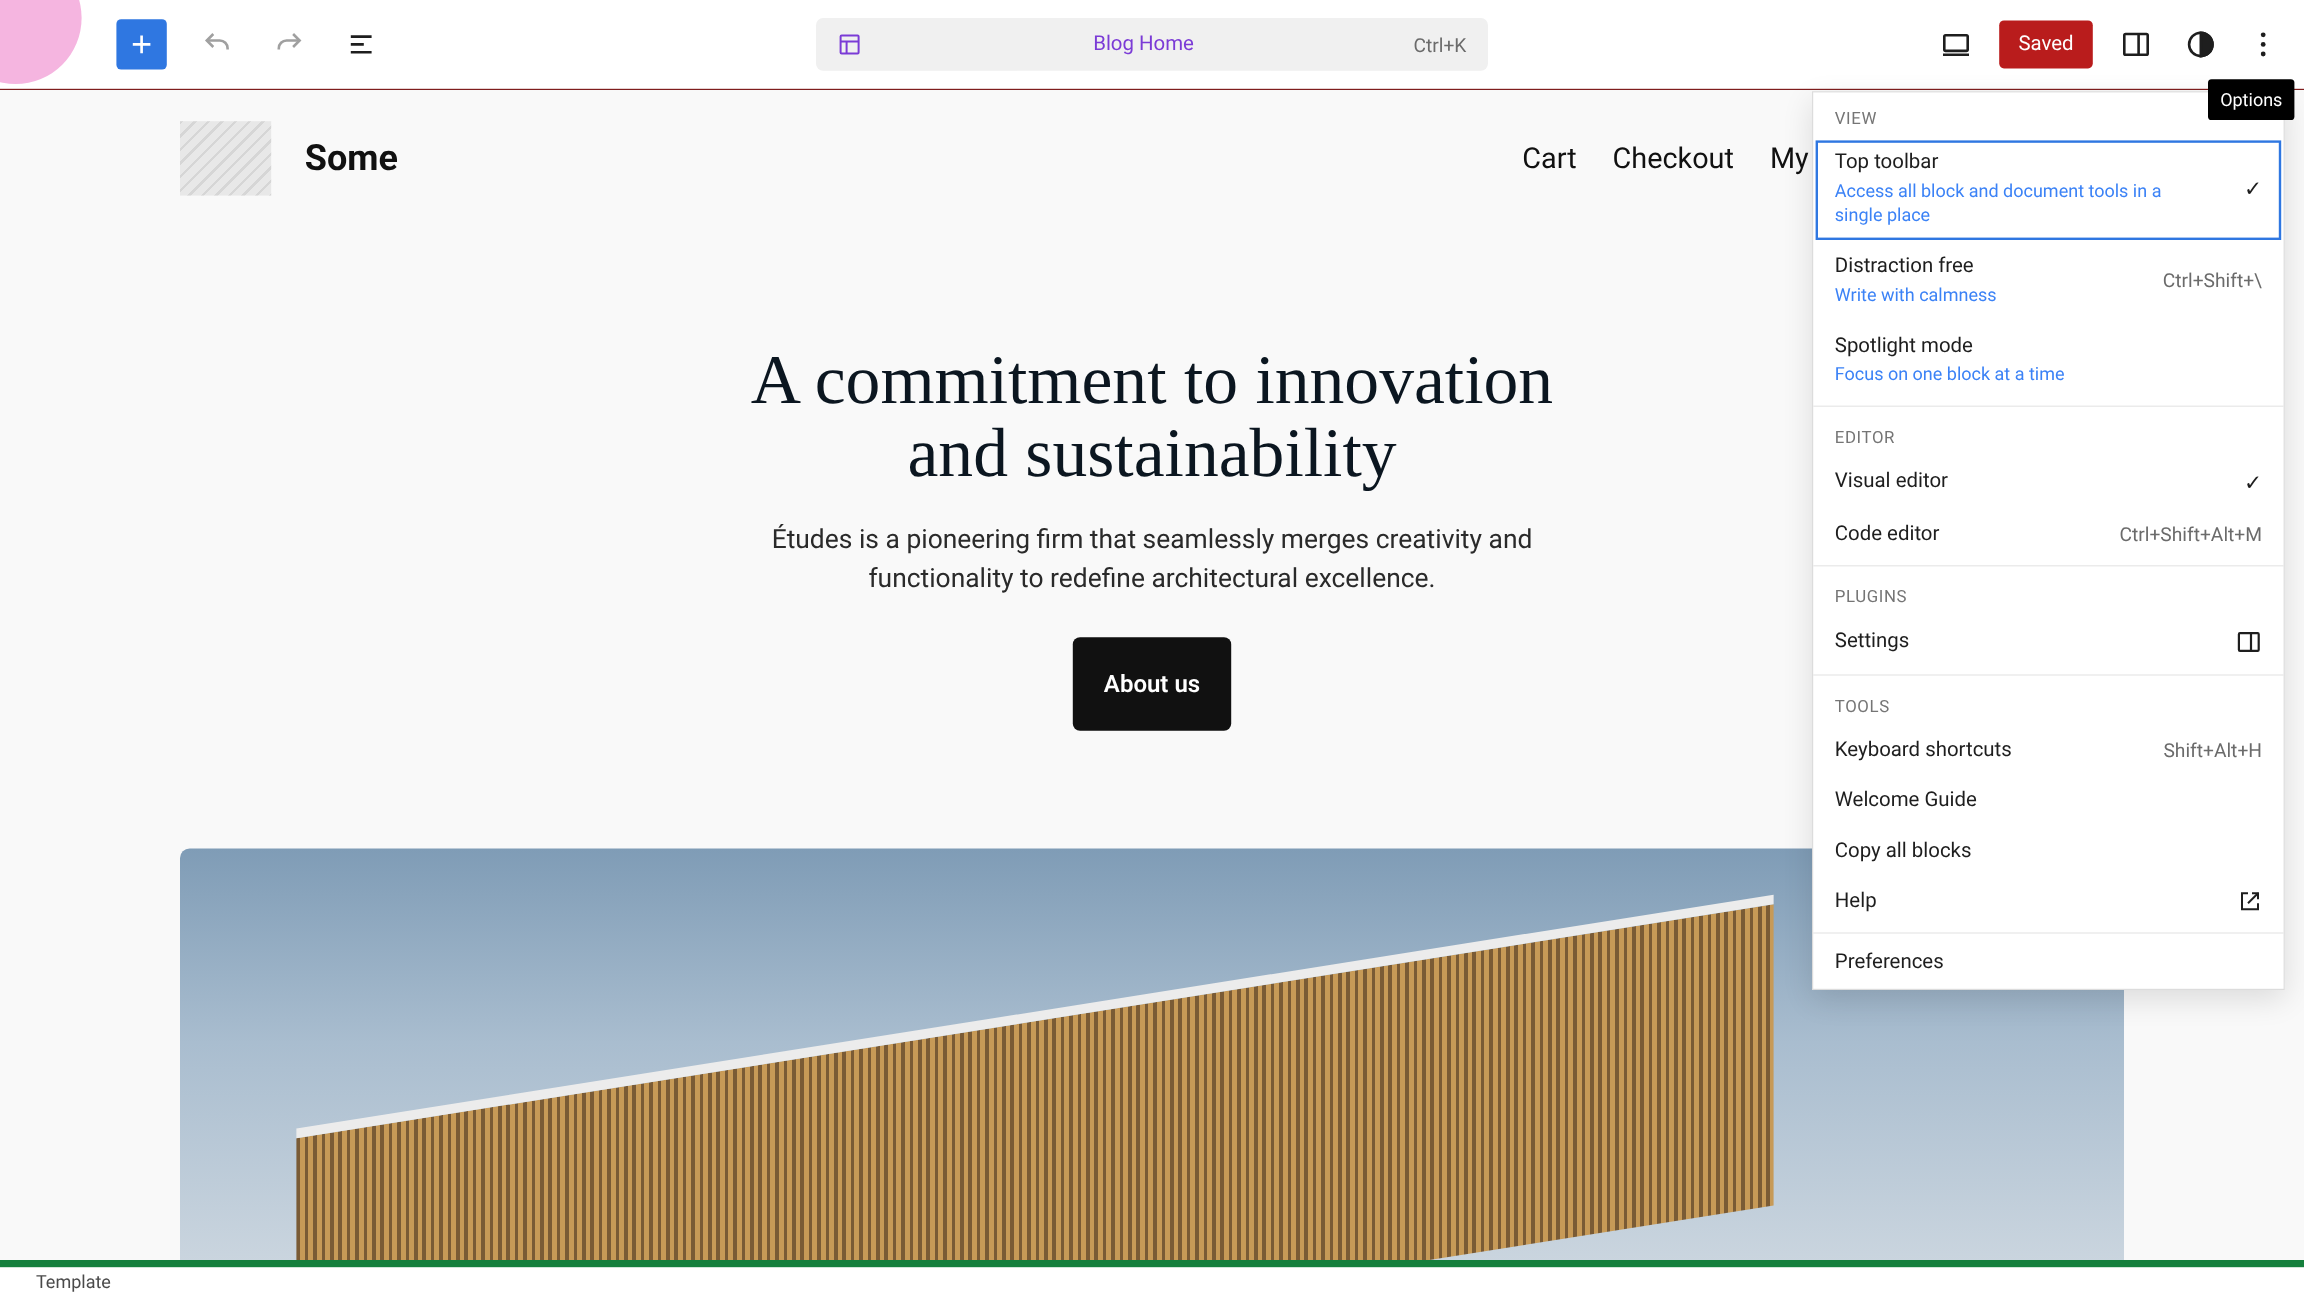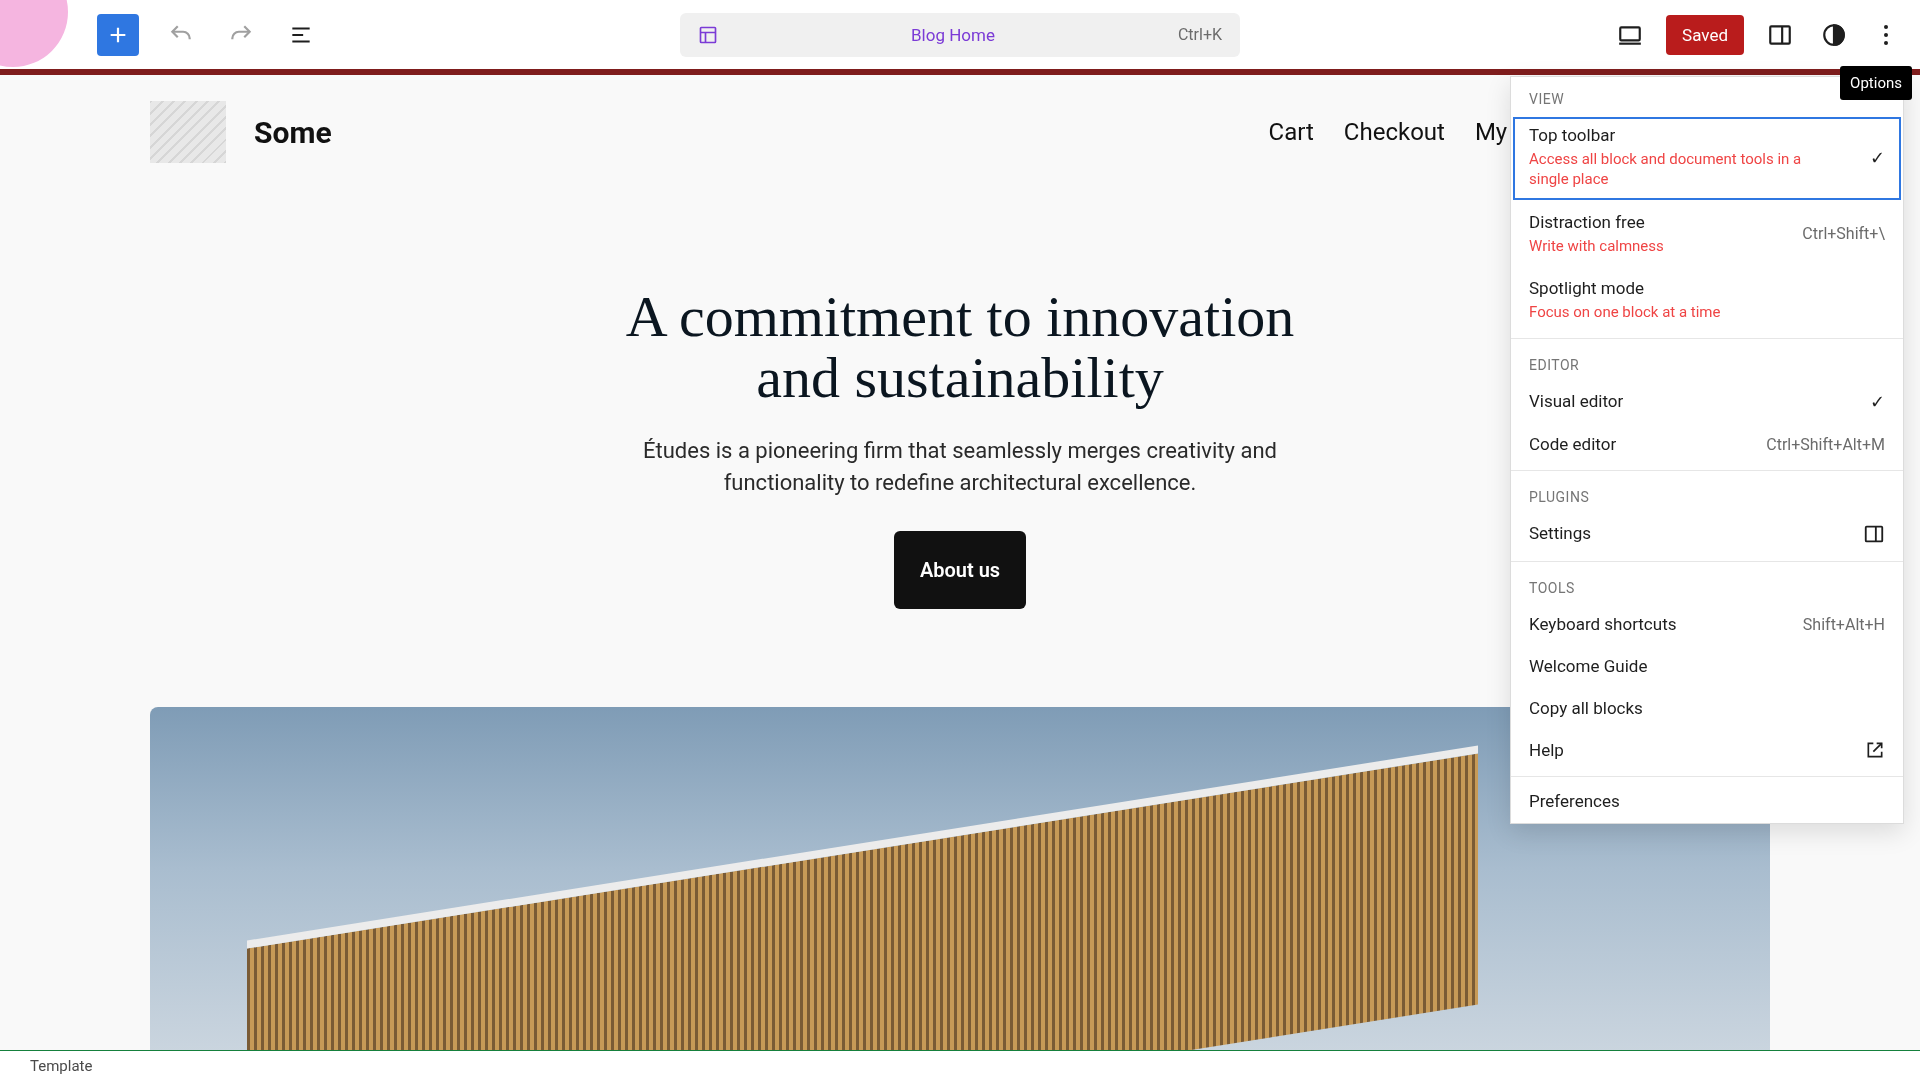--- a/index.html
+++ b/index.html
@@ -1,19 +1,19 @@
 <!DOCTYPE html>
 <html><head>
 <meta charset="utf-8">
 <style>
   * { box-sizing: border-box; margin: 0; padding: 0; }
   html, body { width: 1920px; height: 1080px; font-family: -apple-system, BlinkMacSystemFont, "Segoe UI", Roboto, sans-serif; background: #fff; overflow: hidden; color: #1e1e1e; }
 
   
-  .topbar { height: 75px; border-bottom: 6px solid #7f1d1d; display: flex; align-items: center; position: relative; }
+  .topbar { height: 75px; border-bottom: 1px solid #7f1d1d; display: flex; align-items: center; position: relative; }
   .site-chip { width: 75px; height: 75px; position: relative; overflow: hidden; }
   .site-chip-circle { width: 110px; height: 110px; border-radius: 50%; background: #f5b5e0; position: absolute; top: -40px; left: -42px; }
   .tb-left { display: flex; align-items: center; gap: 24px; padding-left: 22px; }
   .add-btn { width: 42px; height: 42px; background: #2f77e1; border-radius: 4px; display: flex; align-items: center; justify-content: center; }
   .icon-btn { width: 36px; height: 36px; display: flex; align-items: center; justify-content: center; border-radius: 3px; color: #1e1e1e; }
   .icon-btn.disabled { color: #a0a0a0; }
   .tb-center { position: absolute; left: 50%; transform: translateX(-50%); display: flex; align-items: center; background: #f0f0f0; border-radius: 6px; height: 44px; width: 560px; padding: 0 18px; }
   .tb-center .doc-label { color: #7b3bd6; font-size: 17px; margin-left: 10px; flex: 1; text-align: center; }
   .tb-center .kbd { color: #6b6b6b; font-size: 16px; }
   .tb-right { margin-left: auto; display: flex; align-items: center; gap: 18px; padding-right: 18px; }
@@ -30,30 +30,30 @@
   .site-nav { display: flex; gap: 30px; font-size: 24px; color: #111; }
   .hero { text-align: center; margin-top: 110px; }
   .hero h1 { font-family: Georgia, "Times New Roman", serif; font-size: 58px; font-weight: 500; line-height: 1.05; color: #0b1620; }
   .hero p { font-size: 22px; color: #2a2a2a; margin-top: 26px; line-height: 1.45; }
   .hero .cta { display: inline-block; background: #111; color: #fff; padding: 27px 26px; font-size: 20px; border-radius: 6px; margin-top: 32px; font-weight: 600; text-align: right; }
   .hero-image { margin-top: 98px; height: 360px; border-radius: 8px 8px 0 0; overflow: hidden; position: relative; background: linear-gradient(180deg,#7f9cb6 0%, #a9bdcf 45%, #cdd7e0 100%); }
   
   .hero-image .wedge { position: absolute; left: 6%; right: 18%; top: 38%; bottom: -10%; background: repeating-linear-gradient(90deg,#7a5b35 0,#7a5b35 3px,#c79a57 3px,#c79a57 7px); transform: skewY(-9deg); border-top: 8px solid #ececec; }
 
   
-  .breadcrumb { position: absolute; left: 0; right: 0; bottom: 0; height: 30px; background: #fff; border-top: 1px solid #15803d; font-size: 15px; color: #4a4a4a; padding-left: 30px; display: flex; align-items: center; }
+  .breadcrumb { position: absolute; left: 0; right: 0; bottom: 0; height: 30px; background: #fff; border-top: 6px solid #15803d; font-size: 15px; color: #4a4a4a; padding-left: 30px; display: flex; align-items: center; }
 
   
   .options-panel { position: absolute; top: 76px; right: 16px; width: 394px; background: #fff; border: 1px solid #dcdcdc; box-shadow: 0 8px 24px rgba(0,0,0,0.12); z-index: 50; }
   .options-tooltip { position: absolute; top: 66px; right: 8px; background: #000; color: #fff; font-size: 15px; padding: 8px 10px; border-radius: 3px; z-index: 60; }
   .opt-section-label { font-size: 14px; letter-spacing: 0.5px; color: #757575; padding: 14px 18px 8px 18px; text-transform: uppercase; }
   .opt-item { padding: 10px 18px 12px 18px; display: flex; align-items: flex-start; justify-content: space-between; gap: 0; cursor: default; }
   .opt-item .col { flex: 1; }
   .opt-item .title { font-size: 17px; color: #1e1e1e; }
-  .opt-item .sub { font-size: 15px; color: #ef4444; margin-top: 4px; line-height: 1.35; max-width: 290px; }
+  .opt-item .sub { font-size: 15px; color: #3b82f6; margin-top: 4px; line-height: 1.35; max-width: 290px; }
   .opt-item .hint { font-size: 16px; color: #6b6b6b; white-space: nowrap; align-self: center; }
   .opt-item .trailing-icon { align-self: center; }
   .opt-item.selected { outline: 2px solid #2f77e1; outline-offset: -4px; border-radius: 2px; }
   .opt-divider { height: 1px; background: #e6e6e6; margin: 4px 0; }
   .check { font-size: 18px; color: #1e1e1e; align-self: center; }
 
   svg { display: block; }
 </style>
 </head>
 <body>

